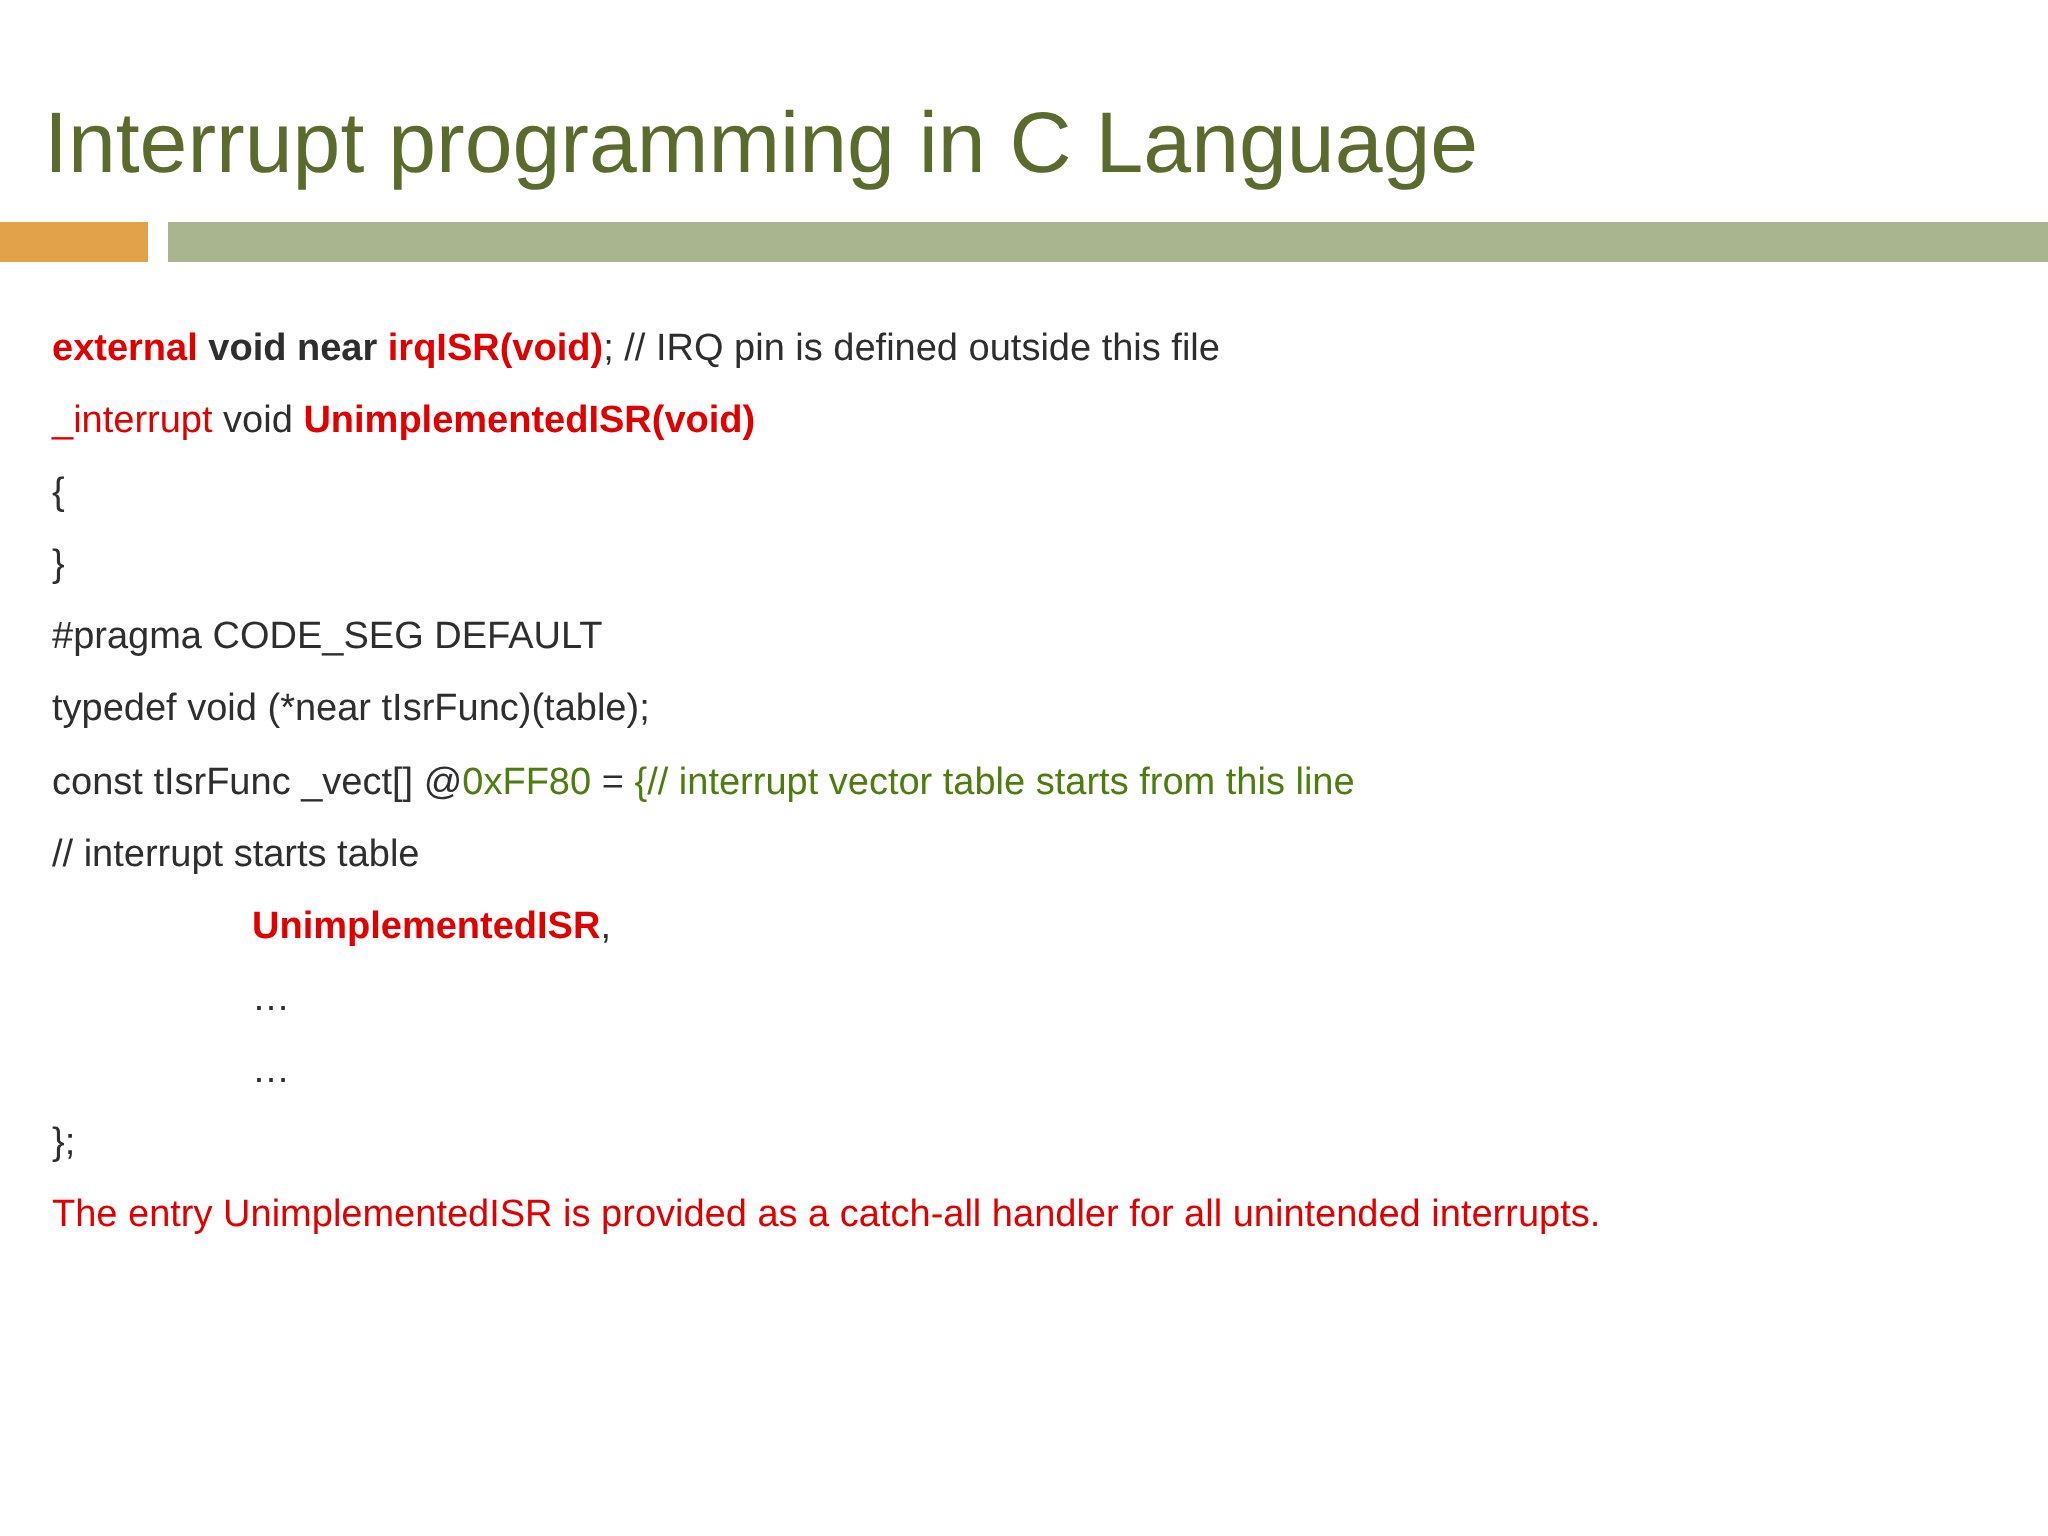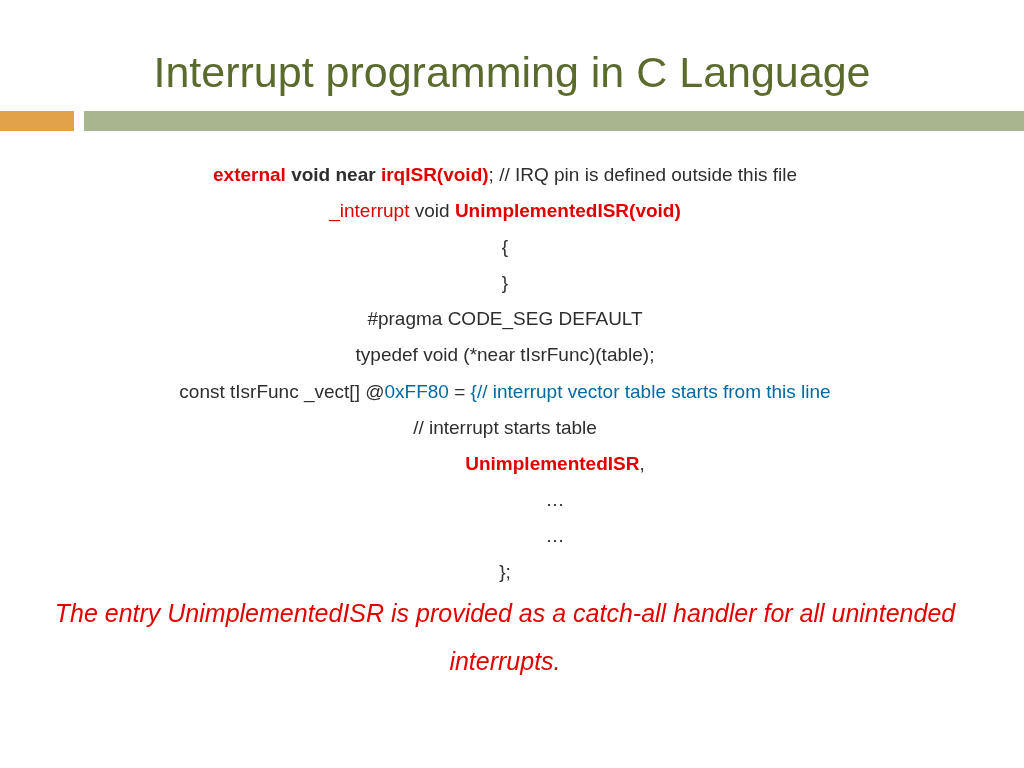--- a/index.html
+++ b/index.html
@@ -9,21 +9,20 @@
     height: 768px;
     font-family: "Century Gothic", "Futura", "Avant Garde", sans-serif;
     background: #ffffff;
     overflow: hidden;
   }
   .slide {
     width: 1024px;
     height: 768px;
     position: relative;
     box-sizing: border-box;
-    text-align: center;
   }
   .title {
     font-size: 43px;
     color: #5b6b2e;
     font-weight: normal;
     padding: 48px 22px 14px 22px;
     letter-spacing: 0px;
   }
   .bar-row {
     display: flex;
@@ -36,36 +35,35 @@
     background: #e2a24a;
   }
   .bar-gap {
     width: 10px;
   }
   .bar-green {
     flex: 1;
     background: #a9b58e;
   }
   .content {
-    padding: 0 18px 0 4px;
+    padding: 0 18px 0 26px;
     font-size: 19px;
     line-height: 1.9;
     color: #2e2e2e;
   }
   .content p {
     margin: 0 0 0px 0;
   }
   .red { color: #e00000; }
-  .blue { color: #0369a1; }
+  .blue { color: #4d7c0f; }
   .b { font-weight: bold; }
   .indent1 { padding-left: 100px; }
   .footer-note {
     color: #e00000;
-    font-size: 25px;
-    font-style: italic;
+    font-size: 19px;
   }
 </style>
 </head>
 <body>
 
 <div class="slide">
 
   <div class="title">Interrupt programming in C Language</div>
 
   <div class="bar-row">

